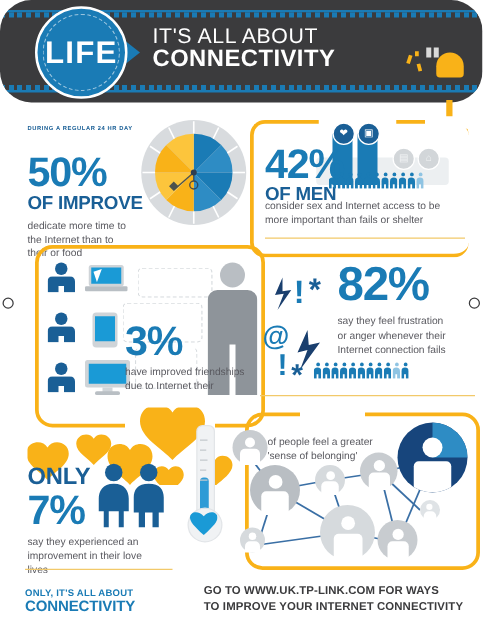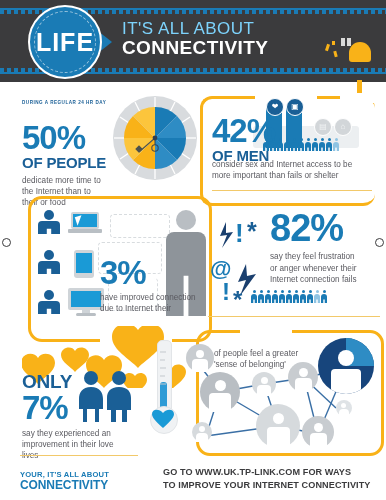--- a/index.html
+++ b/index.html
@@ -2,41 +2,41 @@
 <html><head>
 <meta charset="utf-8">
 <style>
   html,body{margin:0;padding:0;background:#ffffff;}
   body{width:386px;height:500px;position:relative;overflow:hidden;
        font-family:"Liberation Sans","DejaVu Sans",sans-serif;
        -webkit-font-smoothing:antialiased;}
   .page{position:absolute;inset:0;width:386px;height:500px;background:#fff;}
 
   
-  .header{position:absolute;left:0;top:0;width:386px;height:82px;background:#3b3b3d;overflow:hidden;}
+  .header{position:absolute;left:0;top:0;width:386px;height:82px;background:#3b3b3d;overflow:hidden;border-radius:25px;}
   .filmline{position:absolute;left:0;width:386px;height:4px;
             background:repeating-linear-gradient(to right,#1a7bb5 0 4px,#3b3b3d 4px 7px);}
   .filmline.t{top:10px;}
   .filmline.b{bottom:10px;}
   .filmbar{position:absolute;left:0;width:386px;height:2px;background:#1a7bb5;}
   .filmbar.t{top:8px;}
   .filmbar.b{bottom:8px;}
   .logo-wrap{position:absolute;left:22px;top:3px;width:110px;height:78px;}
   .logo-circle{position:absolute;left:6px;top:2px;width:74px;height:74px;border-radius:50%;
                background:#1a7bb5;border:2px solid #fff;box-sizing:border-box;
                display:flex;align-items:center;justify-content:center;}
   .logo-circle .ring{position:absolute;left:4px;top:4px;right:4px;bottom:4px;border-radius:50%;
                      border:1px dashed rgba(255,255,255,.55);}
   .logo-text{color:#fff;font-weight:bold;font-size:25px;letter-spacing:1px;
              position:relative;z-index:2;font-family:"Liberation Sans",sans-serif;}
   .logo-arrow{position:absolute;left:76px;top:28px;width:0;height:0;
               border-top:11px solid transparent;border-bottom:11px solid transparent;
               border-left:14px solid #1a7bb5;}
   .head-title{position:absolute;left:122px;top:20px;color:#f2f2f2;line-height:1.06;}
-  .head-title .l1{font-size:17px;letter-spacing:.5px;color:#7dd3fc;}
+  .head-title .l1{font-size:17px;letter-spacing:.5px;color:#ffffff;}
   .head-title .l2{font-size:19px;font-weight:bold;letter-spacing:.4px;color:#ffffff;}
   .lamp{position:absolute;left:349px;top:42px;width:22px;height:20px;
         background:#f9b218;border-radius:11px 11px 3px 3px;}
   .lampstem{position:absolute;left:357px;top:58px;width:5px;height:30px;background:#f9b218;}
   .spark{position:absolute;background:#f9b218;}
   .sp-a{left:326px;top:44px;width:3px;height:7px;transform:rotate(18deg);}
   .sp-b{left:334px;top:51px;width:3px;height:6px;transform:rotate(-15deg);}
   .sp-c{left:332px;top:41px;width:3px;height:4px;}
   .sp-d{left:341px;top:38px;width:4px;height:8px;background:#d9d9d9;}
   .sp-e{left:347px;top:38px;width:4px;height:8px;background:#d9d9d9;}
@@ -134,21 +134,21 @@
   <div class="edge-dot" style="left:2px;top:238px;"></div>
   <div class="edge-dot" style="left:375px;top:238px;"></div>
 
   <div class="conn" style="left:200px;top:96px;width:172px;height:104px;border-radius:12px;border-right:none;border-top-color:#f9b218;"></div>
   <div style="position:absolute;left:340px;top:93px;width:44px;height:10px;background:#fff;"></div>
   <div style="position:absolute;left:255px;top:93px;width:62px;height:12px;background:#fff;"></div>
 
   <div class="sect" style="left:22px;top:100px;width:110px;">
     <div class="kicker">DURING A REGULAR 24 HR DAY</div>
     <div class="bignum" style="margin-top:18px;">50%</div>
-    <div class="sublabel" style="margin-top:3px;">OF PEOPLE</div>
+    <div class="sublabel" style="margin-top:3px;">OF IMPROVE</div>
     <div class="body" style="margin-top:5px;width:84px;">dedicate more time to the Internet than to their or food</div>
   </div>
 
   <div style="position:absolute;left:113px;top:96px;width:84px;height:84px;">
     <div style="position:absolute;inset:0;border-radius:50%;background:#d8dbde;"></div>
     <svg width="84" height="84" viewBox="0 0 84 84" style="position:absolute;left:0;top:0;">
       <g stroke="#ffffff" stroke-width="1.3">
         <line x1="42" y1="1" x2="42" y2="12"></line>
           <line x1="62" y1="6" x2="57" y2="16"></line>
         <line x1="77" y1="21" x2="68" y2="27"></line>
@@ -294,21 +294,21 @@
     <div class="dashpath" style="left:64px;top:36px;width:62px;height:30px;border-radius:4px;"></div>
     <div class="dashpath" style="left:74px;top:72px;width:48px;height:32px;border-radius:4px;border-top:none;"></div>
 
     <div class="person-ic" style="position:absolute;left:132px;top:4px;width:40px;height:106px;">
       <i class="hd" style="left:10px;top:0;width:20px;height:20px;background:#b9bec3;"></i>
       <i class="bd" style="left:0;top:22px;width:40px;height:84px;background:#8e949a;border-radius:8px 8px 0 0;clip-path:polygon(0 0,100% 0,100% 100%,56% 100%,56% 52%,44% 52%,44% 100%,0 100%);"></i>
     </div>
   </div>
   <div class="sect" style="left:100px;top:258px;width:104px;">
     <div class="bignum">3%</div>
-    <div class="body" style="margin-top:5px;">have improved connection</div>
+    <div class="body" style="margin-top:5px;">have improved friendships</div>
     <div class="body">due to Internet their</div>
   </div>
 
   <div style="position:absolute;left:208px;top:212px;width:62px;height:96px;">
     <svg width="62" height="96" viewBox="0 0 62 96">
       <path d="M18 10 L12 24 L19 23 L14 36 L25 20 L18 21 Z" fill="#1a3f6e"></path>
       <text x="27" y="30" font-size="26" font-weight="bold" fill="#1a7bb5" font-family="Liberation Sans, sans-serif">!</text>
       <text x="39" y="28" font-size="25" font-weight="bold" fill="#1a5f96" font-family="Liberation Sans, sans-serif">*</text>
       <text x="2" y="64" font-size="22" font-weight="bold" fill="#1a7bb5" font-family="Liberation Sans, sans-serif">@</text>
       <path d="M38 52 L30 70 L38 68 L32 84 L48 62 L39 64 Z" fill="#1a3f6e"></path>
@@ -478,21 +478,21 @@
       </div>
   </div>
 
   <div class="sect" style="left:214px;top:344px;width:130px;">
     <div class="body" style="margin-top:4px;">of people feel a greater</div>
     <div class="body">'sense of belonging'</div>
   </div>
 
   <div class="footer-rule"></div>
   <div class="foot-left">
-    <div class="a">YOUR, IT'S ALL ABOUT</div>
+    <div class="a">ONLY, IT'S ALL ABOUT</div>
     <div class="b">CONNECTIVITY</div>
   </div>
   <div class="foot-right">
     <div>GO TO WWW.UK.TP-LINK.COM FOR WAYS</div>
     <div>TO IMPROVE YOUR INTERNET CONNECTIVITY</div>
   </div>
 
 </div>
 
 </body></html>

